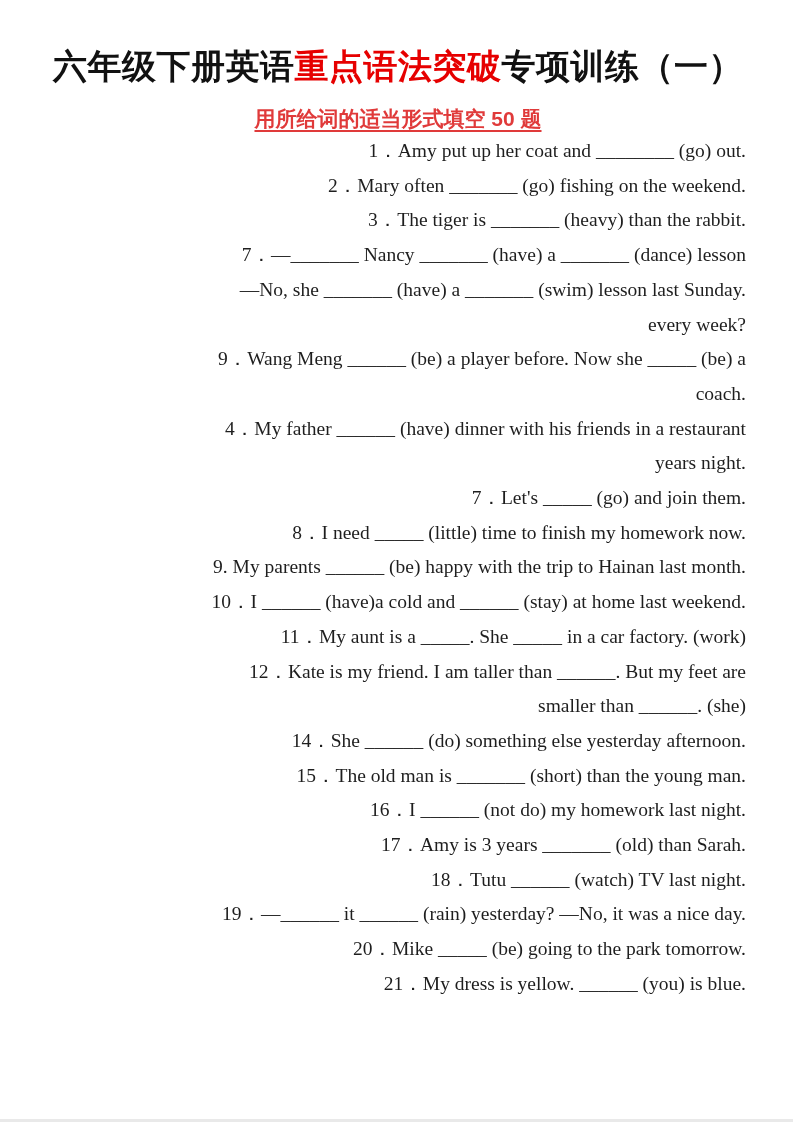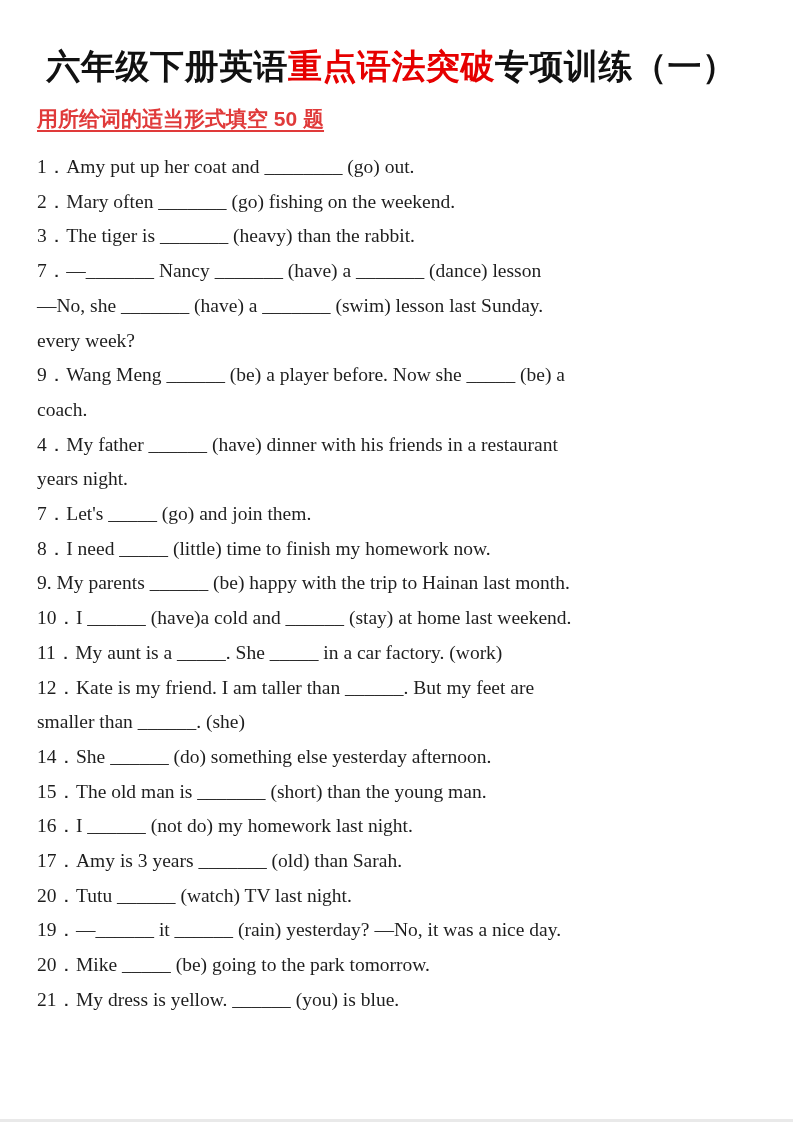--- a/index.html
+++ b/index.html
@@ -9,21 +9,21 @@
   }
   body {
     width: 793px;
     height: 1122px;
     position: relative;
     font-family: "Liberation Serif", serif;
     color: #1e1e1e;
     overflow: hidden;
   }
   .doc {
-    padding: 44px 47px 0 37px;
+    padding: 44px 47px 0 50px;
     box-sizing: border-box;
   }
   h1.title {
     margin: 0;
     font-family: "Liberation Sans", "DejaVu Sans", sans-serif;
     font-weight: 900;
     font-size: 34px;
     line-height: 44px;
     text-align: center;
     color: #111111;
@@ -32,28 +32,29 @@
   }
   h1.title .red {
     color: #e60000;
   }
   h2.subtitle {
     margin: 16px 0 0 0;
     font-family: "Liberation Sans", "DejaVu Sans", sans-serif;
     font-weight: 600;
     font-size: 21px;
     line-height: 30px;
-    text-align: left;
+    text-align: center;
     color: #e03a3a;
     text-decoration: underline;
     text-decoration-thickness: 2px;
     text-underline-offset: 4px;
   }
   .exercise {
-    margin-top: 16px;
+    margin-top: 0;
+    text-align: right;
   }
   .exercise p.line {
     margin: 0;
     font-size: 19.5px;
     line-height: 34.7px;
     white-space: nowrap;
     color: #1e1e1e;
   }
   .bottom-strip {
     position: absolute;
@@ -87,20 +88,20 @@
       <p class="line">8．I need _____ (little) time to finish my homework now.</p>
       <p class="line">9. My parents ______ (be) happy with the trip to Hainan last month.</p>
       <p class="line">10．I ______ (have)a cold and ______ (stay) at home last weekend.</p>
       <p class="line">11．My aunt is a _____. She _____ in a car factory. (work)</p>
       <p class="line">12．Kate is my friend. I am taller than ______. But my feet are</p>
       <p class="line">smaller than ______. (she)</p>
       <p class="line">14．She ______ (do) something else yesterday afternoon.</p>
       <p class="line">15．The old man is _______ (short) than the young man.</p>
       <p class="line">16．I ______ (not do) my homework last night.</p>
       <p class="line">17．Amy is 3 years _______ (old) than Sarah.</p>
-      <p class="line">20．Tutu ______ (watch) TV last night.</p>
+      <p class="line">18．Tutu ______ (watch) TV last night.</p>
       <p class="line">19．—______ it ______ (rain) yesterday? —No, it was a nice day.</p>
       <p class="line">20．Mike _____ (be) going to the park tomorrow.</p>
       <p class="line">21．My dress is yellow. ______ (you) is blue.</p>
     </div>
 </div>
 
 <div class="bottom-strip"></div>
 
 </body></html>

